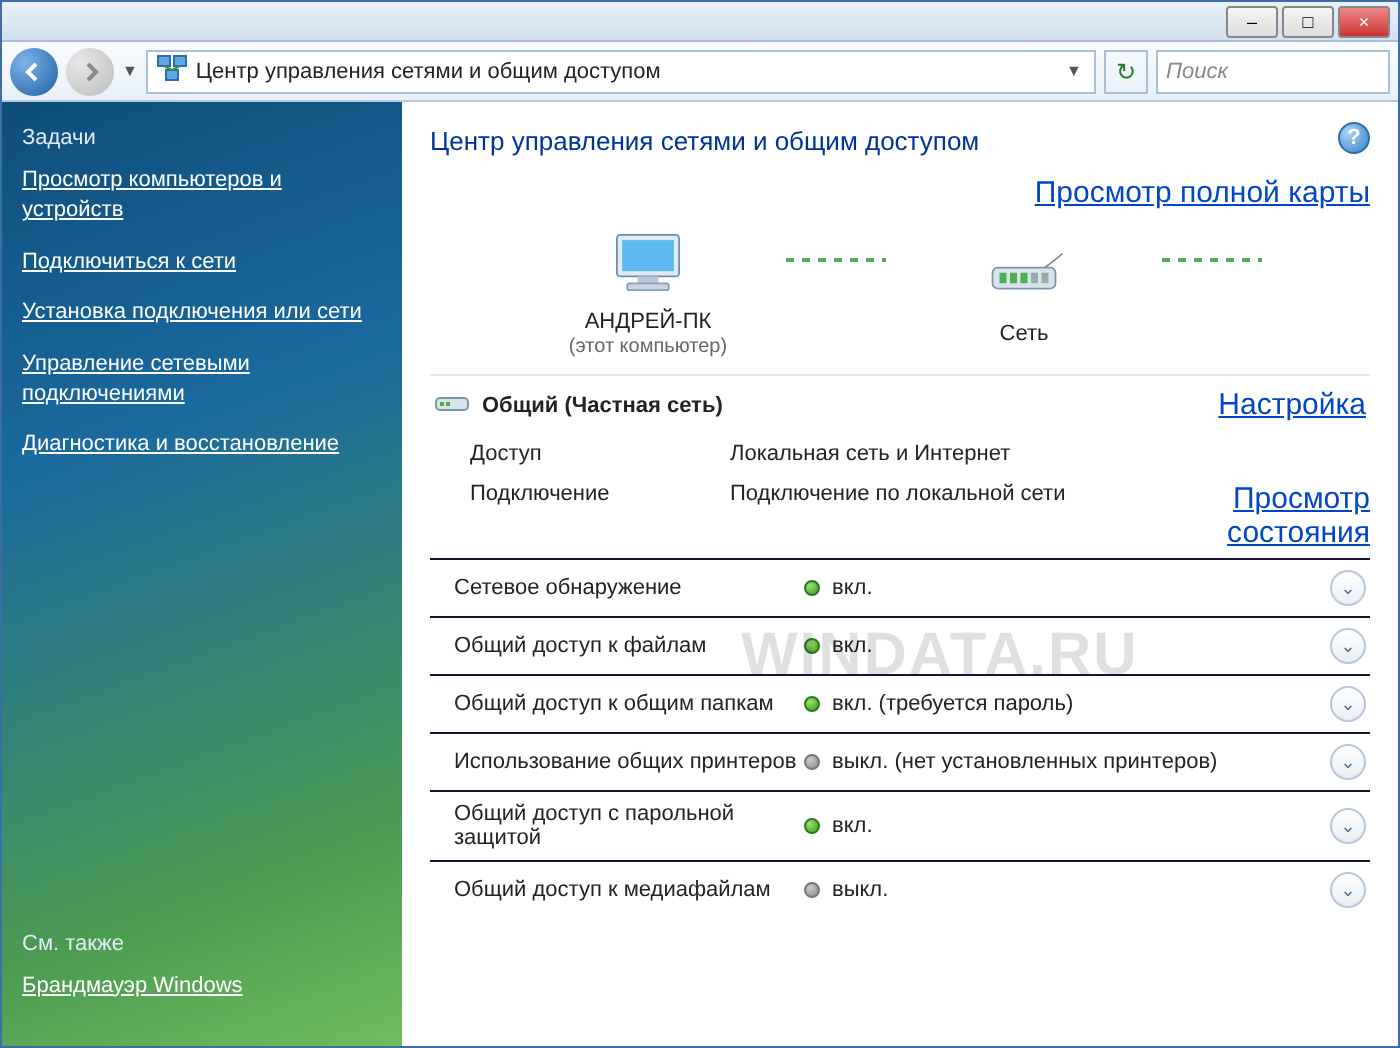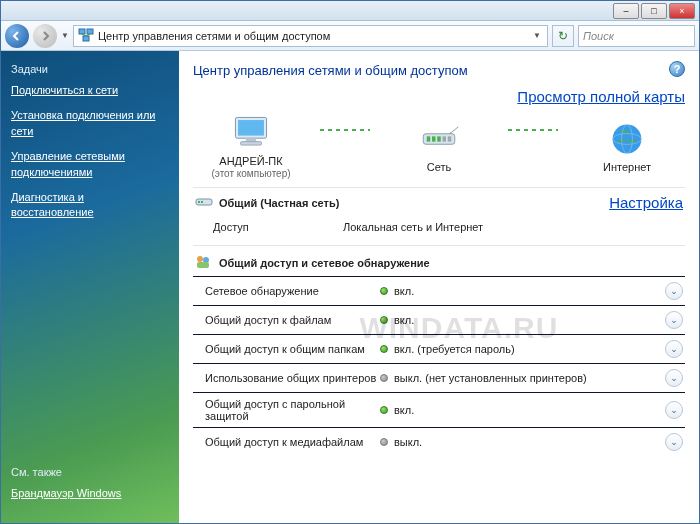--- a/index.html
+++ b/index.html
@@ -14,21 +14,21 @@
   .nav-arrow { width: 24px; height: 24px; border-radius: 50%; display: flex; align-items: center; justify-content: center; font-size: 12px; }
   .nav-back { background: radial-gradient(circle at 30% 30%, #7db4e8, #1d5ea8); color: #fff; }
   .nav-fwd { background: radial-gradient(circle at 30% 30%, #e8e8e8, #bbb); color: #888; }
   .addr-bar { flex: 1; height: 22px; border: 1px solid #a9bfd6; background: #fff; display: flex; align-items: center; padding: 0 4px; gap: 4px; }
   .addr-icon svg { width: 16px; height: 16px; }
   .addr-text { flex: 1; font-size: 11px; color: #222; white-space: nowrap; overflow: hidden; }
   .addr-drop { width: 12px; display: flex; justify-content: center; color: #555; font-size: 8px; }
   .refresh-btn { width: 22px; height: 22px; border: 1px solid #a9bfd6; display: flex; align-items: center; justify-content: center; color: #2a7d2a; font-size: 12px; }
   .search-bar { width: 117px; height: 22px; border: 1px solid #a9bfd6; background: #fff; display: flex; align-items: center; padding: 0 4px; color: #888; font-style: italic; }
   .body { flex: 1; display: flex; overflow: hidden; }
-  .sidebar { width: 178px; background: linear-gradient(160deg, #0e4d7a 0%, #1b6a9e 35%, #4b9b52 80%, #6fbf5d 100%); color: #fff; padding: 12px 10px; display: flex; flex-direction: column; }
+  .sidebar { width: 200px; background: linear-gradient(160deg, #0e4d7a 0%, #1b6a9e 35%, #4b9b52 80%, #6fbf5d 100%); color: #fff; padding: 12px 10px; display: flex; flex-direction: column; }
   .sidebar-header { font-size: 11px; color: #e0eef8; margin-bottom: 8px; }
   .sidebar-link { display: block; color: #fff; text-decoration: underline; font-size: 11px; line-height: 1.4; margin-bottom: 10px; cursor: pointer; }
   .sidebar-spacer { flex: 1; }
   .content { flex: 1; background: #fff; padding: 12px 14px 0 14px; overflow: auto; position: relative; }
   .help-icon { position: absolute; top: 10px; right: 14px; width: 16px; height: 16px; border-radius: 50%; background: radial-gradient(circle at 30% 30%, #a8d4f7, #3a82c4); color: #fff; font-size: 11px; font-weight: bold; display: flex; align-items: center; justify-content: center; border: 1px solid #2a6ea8; }
   .page-title { color: #003399; font-size: 13px; margin-bottom: 10px; }
   .map-link { text-align: right; margin-bottom: 6px; }
   .link { color: #0046c8; text-decoration: underline; cursor: pointer; font-size: 15px; }
   .diagram { display: flex; align-items: center; justify-content: center; gap: 14px; margin-bottom: 6px; }
   .diag-node { display: flex; flex-direction: column; align-items: center; width: 110px; }
@@ -98,20 +98,21 @@
     <div class="refresh-btn">↻</div>
     <div class="search-bar">
       <span>Поиск</span>
     </div>
   </div>
 
   <div class="body">
 
     <div class="sidebar">
       <div class="sidebar-header">Задачи</div>
+      <a class="sidebar-link">Просмотр компьютеров и устройств</a>
       <a class="sidebar-link">Подключиться к сети</a>
       <a class="sidebar-link">Установка подключения или сети</a>
       <a class="sidebar-link">Управление сетевыми подключениями</a>
       <a class="sidebar-link">Диагностика и восстановление</a>
       <div class="sidebar-spacer"></div>
       <div class="sidebar-header">См. также</div>
       <a class="sidebar-link">Брандмауэр Windows</a>
     </div>
 
     <div class="content">
@@ -140,63 +141,46 @@
               <rect x="16" y="13" width="4" height="6" fill="#4caf50"></rect>
               <rect x="22" y="13" width="4" height="6" fill="#4caf50"></rect>
               <rect x="28" y="13" width="4" height="6" fill="#9aa"></rect>
               <rect x="34" y="13" width="4" height="6" fill="#9aa"></rect>
               <path d="M36 10 Q44 4 46 2" stroke="#888" fill="none"></path>
             </svg>
           </div>
           <div class="diag-label">Сеть</div>
         </div>
         <div class="diag-line"></div>
-        <div class="diag-node">
-          <div class="diag-icon">
-            <svg class="globe-icon" viewBox="0 0 40 40">
-              <circle cx="20" cy="20" r="16" fill="#3a9be8"></circle>
-              <path d="M8 24 Q14 18 20 22 Q26 26 32 20" fill="#4caf50" stroke="none"></path>
-              <path d="M12 12 Q18 8 24 14" fill="#4caf50"></path>
-              <ellipse cx="20" cy="20" rx="16" ry="6" fill="none" stroke="#a8d4f7" stroke-width="0.5"></ellipse>
-              <ellipse cx="20" cy="20" rx="6" ry="16" fill="none" stroke="#a8d4f7" stroke-width="0.5"></ellipse>
-            </svg>
-          </div>
-          <div class="diag-label">Интернет</div>
-        </div>
       </div>
 
       <div class="section">
         <div class="section-head">
           <span class="icon-slot">
             <svg class="mini-hub" viewBox="0 0 18 14">
                 <rect x="1" y="4" width="16" height="6" rx="2" fill="#d8e4ec" stroke="#7a94aa"></rect>
                 <rect x="3" y="6" width="2" height="2" fill="#4caf50"></rect>
                 <rect x="6" y="6" width="2" height="2" fill="#4caf50"></rect>
               </svg>
           </span>
           <span class="title">Общий (Частная сеть)</span>
           <span class="link">Настройка</span>
         </div>
         <div class="kv-row">
           <div class="k">Доступ</div>
           <div class="v">Локальная сеть и Интернет</div>
           <div class="act"></div>
         </div>
+        <div class="kv-row">
+          <div class="k">Подключение</div>
+          <div class="v">Подключение по локальной сети</div>
+          <div class="act"><span class="link">Просмотр состояния</span></div>
+        </div>
       </div>
 
-      <div class="opts-head">
-        <span>
-          <svg class="users-icon" viewBox="0 0 16 16">
-              <circle cx="5" cy="5" r="3" fill="#e8a048"></circle>
-              <circle cx="11" cy="6" r="3" fill="#5fa9e6"></circle>
-              <rect x="2" y="8" width="12" height="6" rx="2" fill="#8ac46a"></rect>
-            </svg>
-        </span>
-        <span class="title">Общий доступ и сетевое обнаружение</span>
-      </div>
 
       <div id="opts-container">
           <div class="opt-row">
             <div class="name">Сетевое обнаружение</div>
             <div class="status">
               <span class="led "></span>
               <span>вкл.</span>
             </div>
             <div class="chevron">⌄</div>
           </div>

